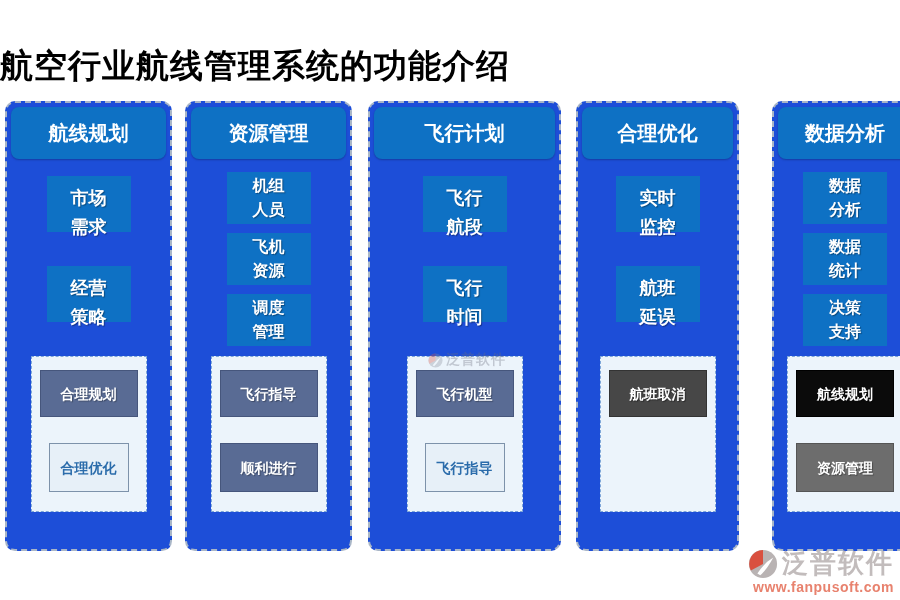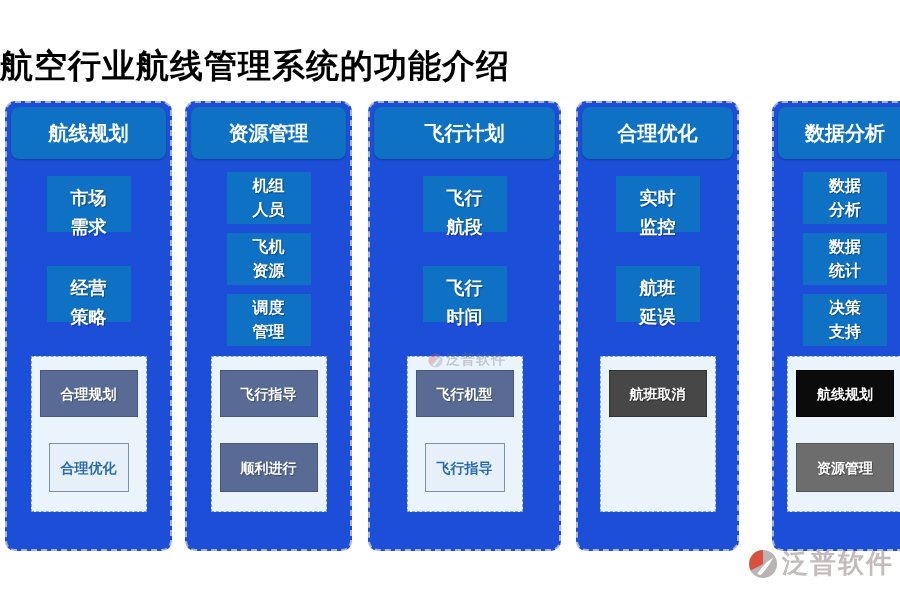--- a/index.html
+++ b/index.html
@@ -168,15 +168,16 @@
     <div class="brand-row">
       <span style="display:inline-block;width:30px;height:30px;">
         <svg width="30" height="30" viewBox="0 0 32 32">
           <circle cx="16" cy="16" r="15" fill="#b9b3b3"></circle>
           <path d="M16 1 A15 15 0 0 0 3 23 L16 16 Z" fill="#d9503f"></path>
           <path d="M10 26 Q18 14 27 9 Q20 22 13 28 Z" fill="#ffffff"></path>
         </svg>
       </span>
       <span class="brand-name">泛普软件</span>
     </div>
+    <div class="brand-url">www.fanpusoft.com</div>
   </div>
 
 </div>
 
 </body></html>

